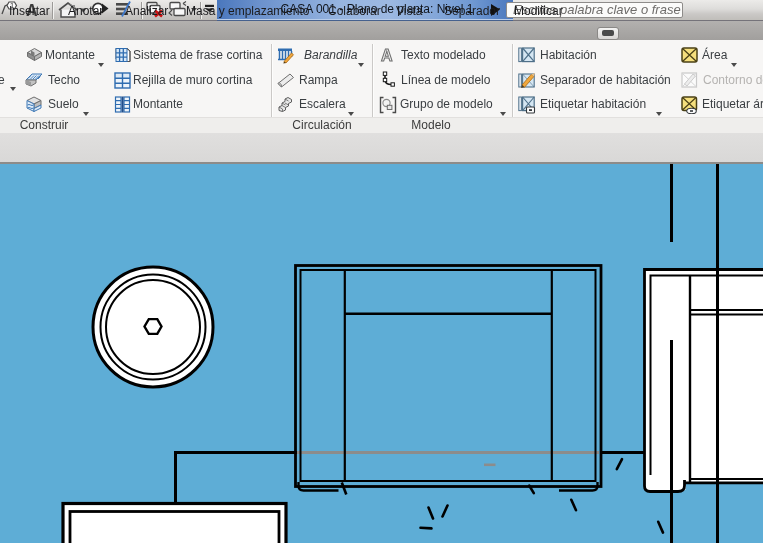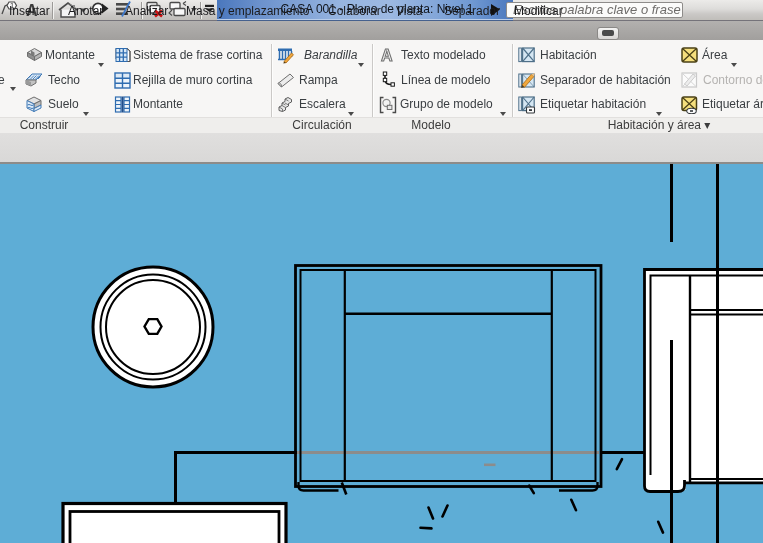--- a/index.html
+++ b/index.html
@@ -251,21 +251,20 @@
       <ellipse cx="10.5" cy="15" rx="4.8" ry="2.8" fill="#fdfdfd" stroke="#33373b" stroke-width="1.1"></ellipse>
       <rect x="9" y="14.2" width="3" height="1.6" fill="#33373b"></rect>
     </svg>
     <div class="abs rtext" style="left:702px;top:97px;">Etiquetar área</div>
   </div>
 
   <div class="abs" id="labelstrip"></div>
   <div class="abs plabel" style="left:0px;width:88px;">Construir</div>
   <div class="abs plabel" style="left:272px;width:100px;">Circulación</div>
   <div class="abs plabel" style="left:373px;width:116px;">Modelo</div>
-  <div class="abs plabel" style="left:573px;width:172px;">Habitación y área ▾</div>
   <div class="abs" id="botstrip"></div>
 
   <div class="abs" id="canvas">
   <svg width="763" height="379" viewBox="0 164 763 379" fill="none" stroke-linecap="butt">
 
     <line x1="174" y1="452.5" x2="297" y2="452.5" stroke="#000" stroke-width="3"></line>
     <line x1="297" y1="452.5" x2="599" y2="452.5" stroke="#8c8c8c" stroke-width="3"></line>
     <line x1="601.5" y1="452.5" x2="645" y2="452.5" stroke="#000" stroke-width="3"></line>
     <line x1="175.5" y1="451" x2="175.5" y2="504" stroke="#000" stroke-width="3"></line>
     <line x1="484" y1="464.8" x2="495.5" y2="464.8" stroke="#8c8c8c" stroke-width="2.6"></line>

